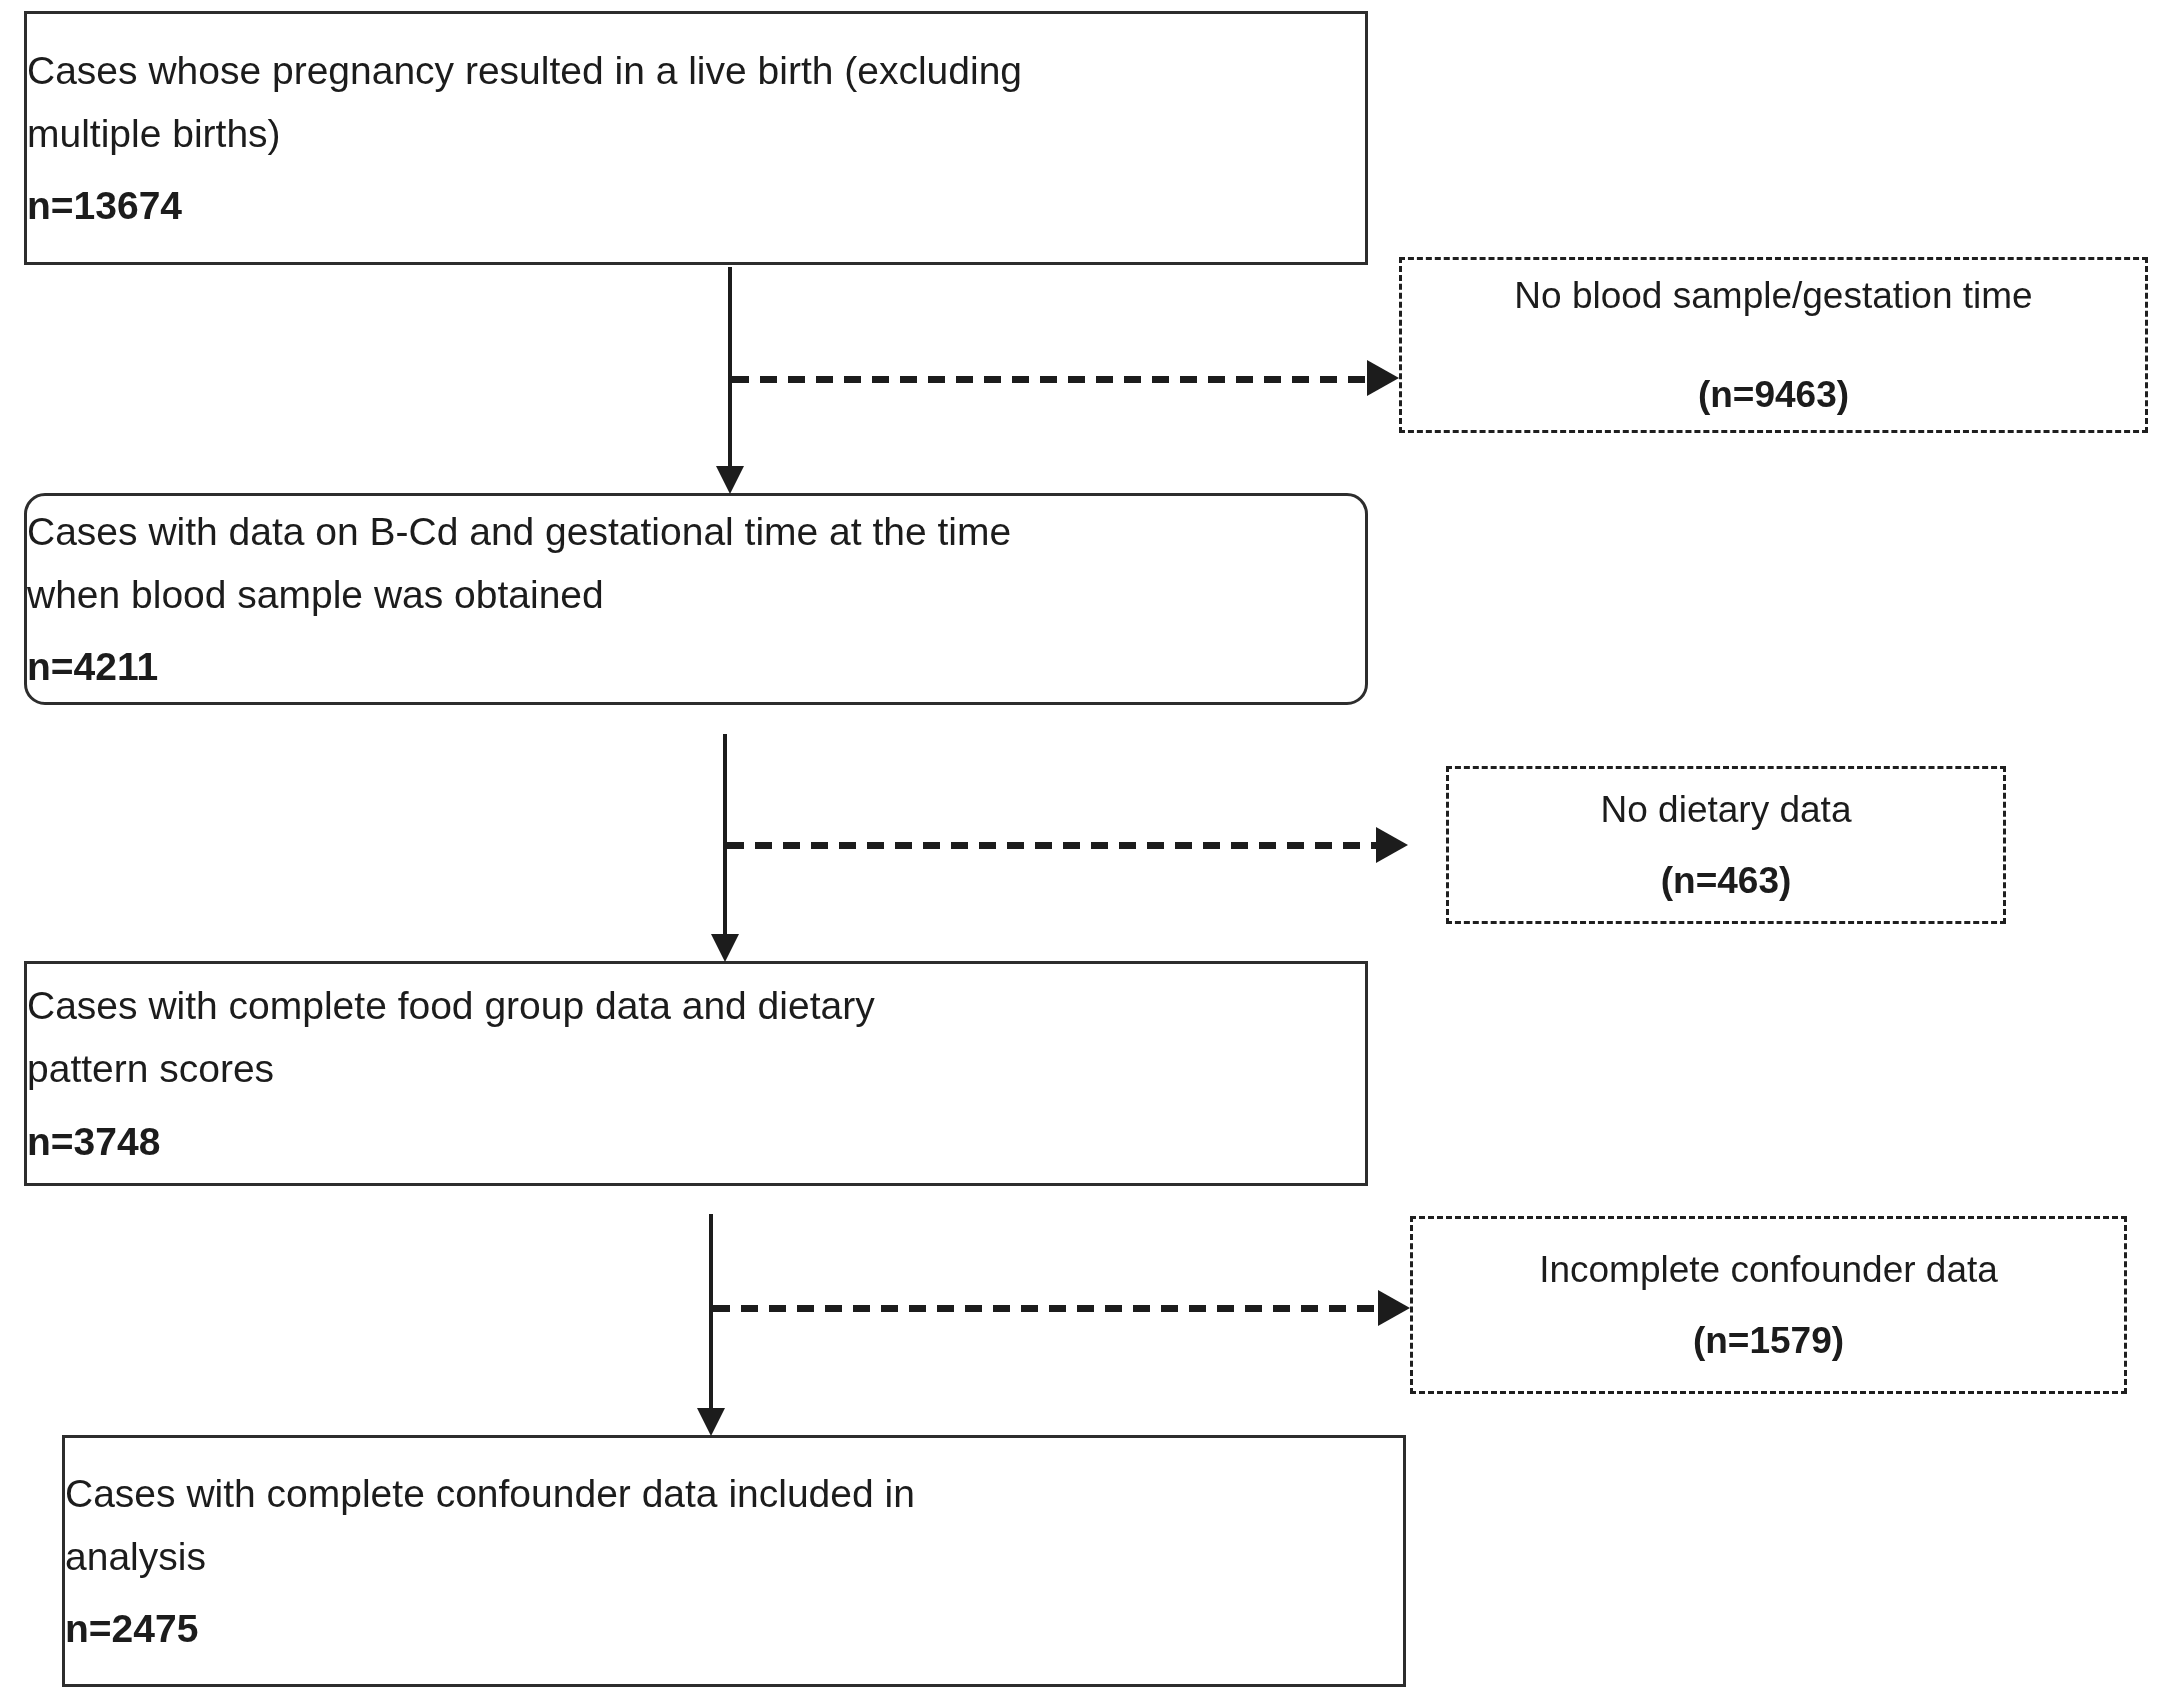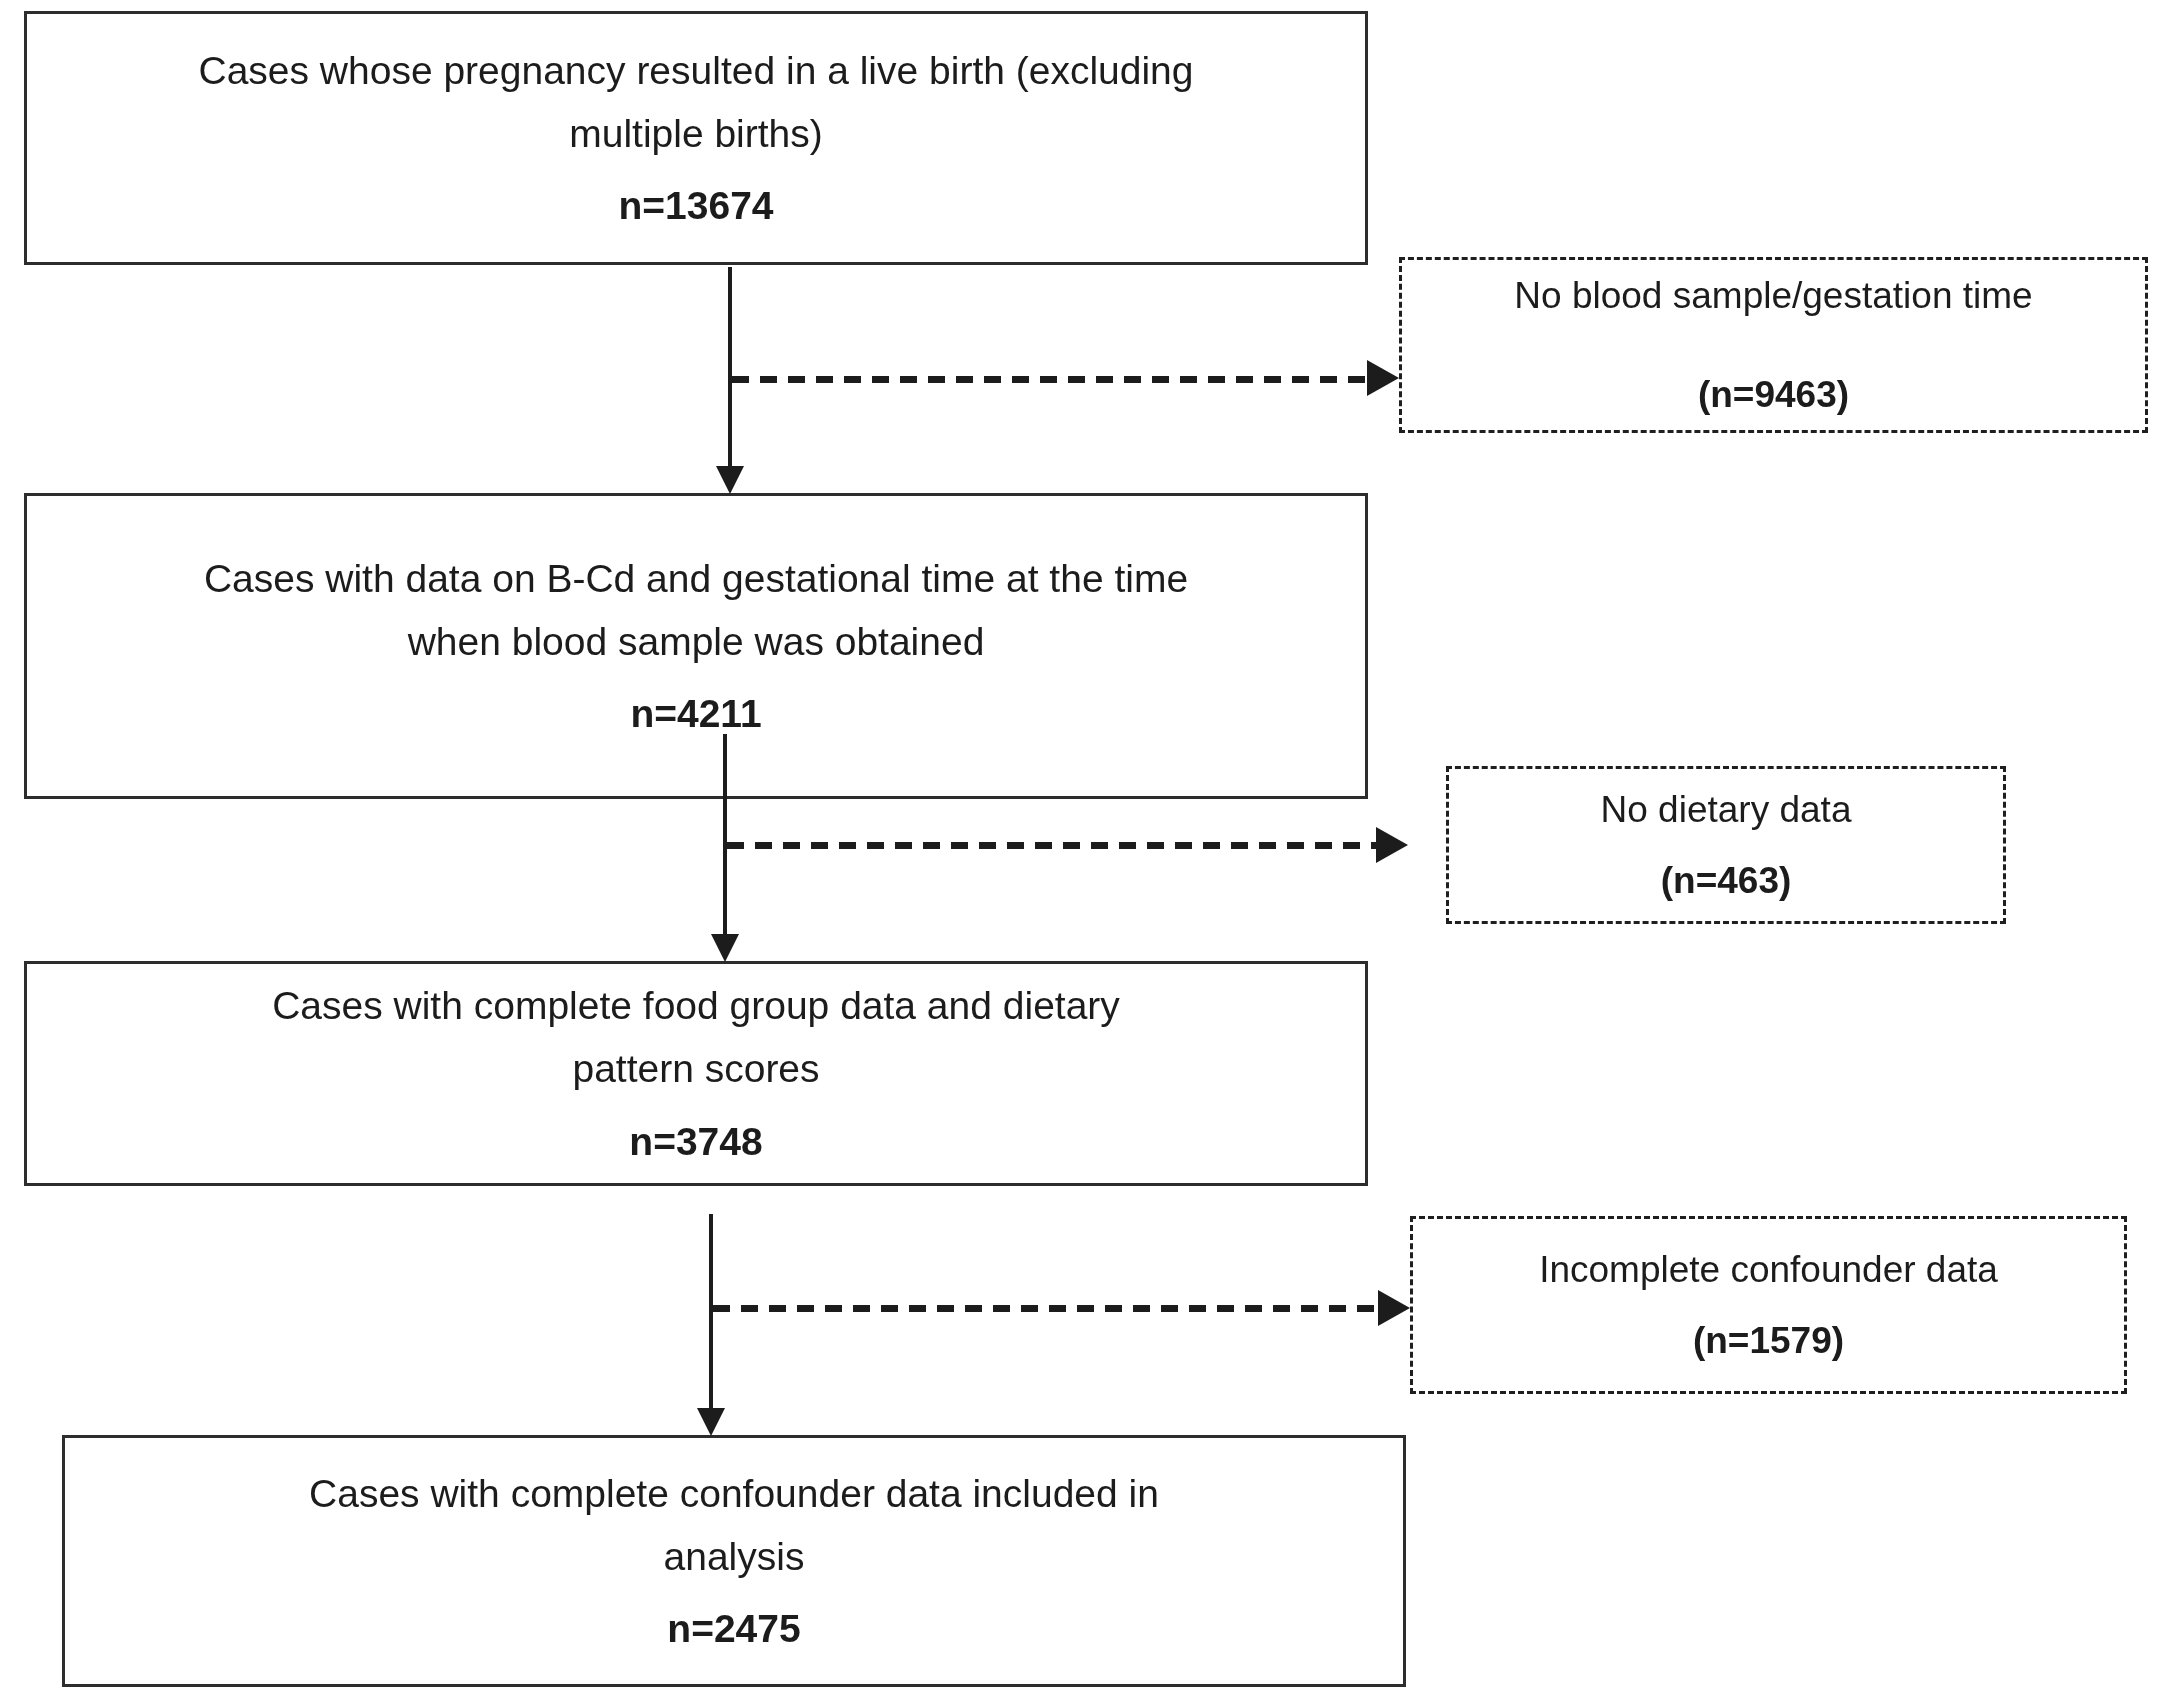--- a/index.html
+++ b/index.html
@@ -21,21 +21,21 @@
   .main-box {
     position: absolute;
     left: 24px;
     width: 1344px;
     box-sizing: border-box;
     border: 3.5px solid #2d2d2d;
     background: #ffffff;
     display: flex;
     flex-direction: column;
     justify-content: center;
-    align-items: center;
+    align-items: flex-start;
     text-align: center;
     font-size: 39px;
     line-height: 63px;
   }
   .main-box .n-line {
     font-weight: bold;
     margin-top: 9.7px;
   }
 
   
@@ -94,21 +94,21 @@
 <body>
 
 <div id="canvas">
 
   <div class="main-box" style="top:11px;height:254px;">
     <div>Cases whose pregnancy resulted in a live birth (excluding</div>
     <div>multiple births)</div>
     <div class="n-line">n=13674</div>
   </div>
 
-  <div class="main-box" style="top:493px;height:306px;">
+  <div class="main-box" style="top:493px;height:212px;border-radius:21px;">
     <div>Cases with data on B-Cd and gestational time at the time</div>
     <div>when blood sample was obtained</div>
     <div class="n-line">n=4211</div>
   </div>
 
   <div class="main-box" style="top:961px;height:225px;">
     <div>Cases with complete food group data and dietary</div>
     <div>pattern scores</div>
     <div class="n-line">n=3748</div>
   </div>

